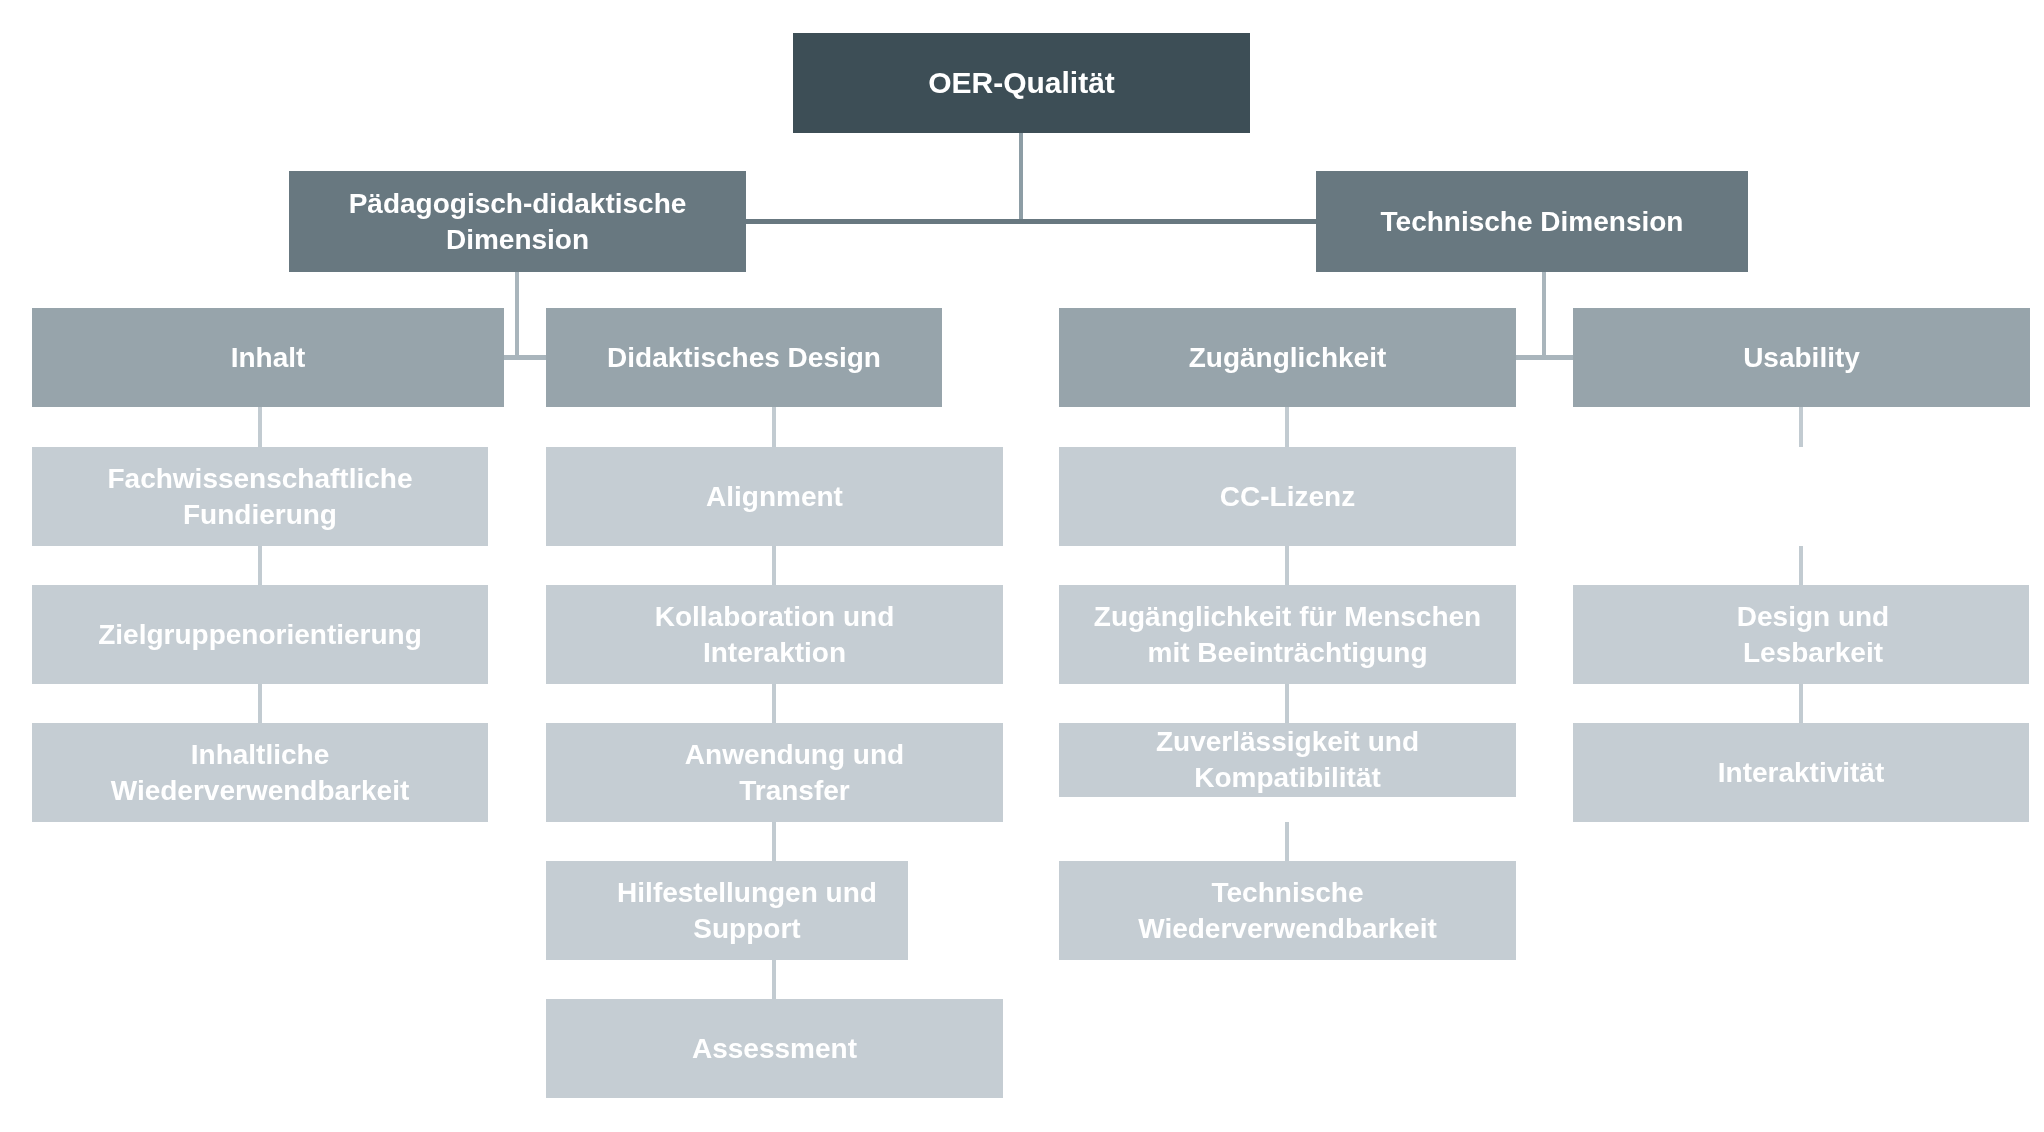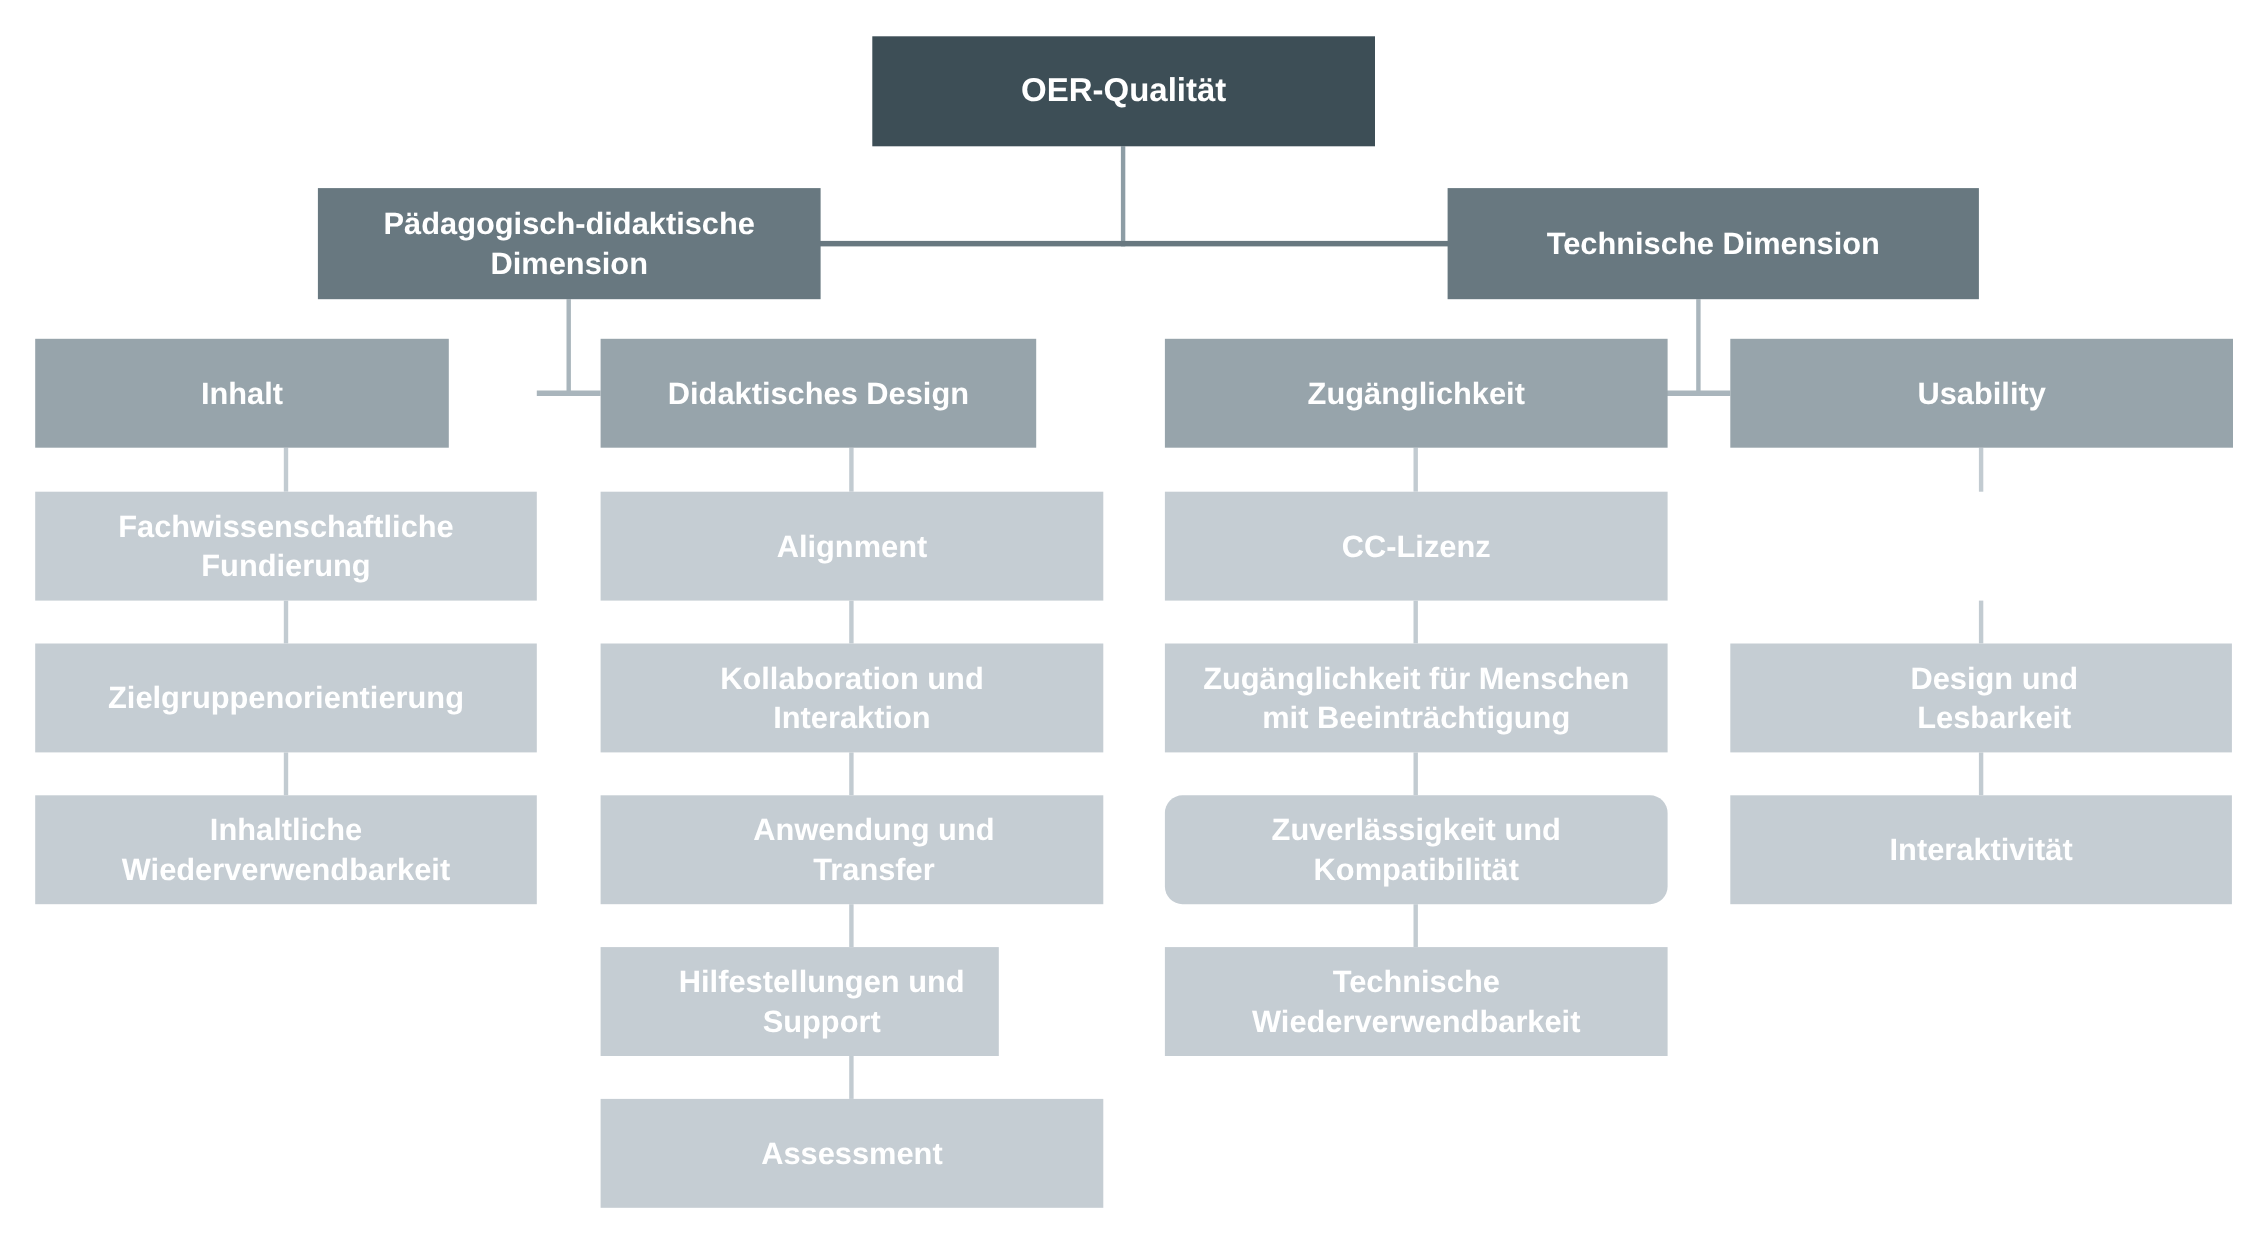--- a/index.html
+++ b/index.html
@@ -68,23 +68,23 @@
   <div class="conn conn-item" style="left:1285px; top:822px; width:4px; height:39px;"></div>
 
   <div class="conn conn-item" style="left:1799px; top:407px; width:4px; height:40px;"></div>
   <div class="conn conn-item" style="left:1799px; top:546px; width:4px; height:39px;"></div>
   <div class="conn conn-item" style="left:1799px; top:684px; width:4px; height:39px;"></div>
 
   <div class="node lvl-root" style="left:793px; top:33px; width:457px; height:100px;">OER-Qualität</div>
 
   <div class="node lvl-dim" style="left:289px; top:171px; width:457px; height:101px;">Pädagogisch-didaktische
 Dimension</div>
-  <div class="node lvl-dim" style="left:1316px; top:171px; width:483px; height:101px;">Technische Dimension</div>
+  <div class="node lvl-dim" style="left:1316px; top:171px; width:432px; height:101px;">Technische Dimension</div>
 
-  <div class="node lvl-cat" style="left:32px; top:308px; width:376px; height:99px;">Inhalt</div>
+  <div class="node lvl-cat" style="left:32px; top:308px; width:472px; height:99px;">Inhalt</div>
   <div class="node lvl-cat" style="left:546px; top:308px; width:396px; height:99px;">Didaktisches Design</div>
   <div class="node lvl-cat" style="left:1059px; top:308px; width:457px; height:99px;">Zugänglichkeit</div>
   <div class="node lvl-cat" style="left:1573px; top:308px; width:457px; height:99px;">Usability</div>
 
   <div class="node lvl-item" style="left:32px; top:447px; width:456px; height:99px;">Fachwissenschaftliche
 Fundierung</div>
   <div class="node lvl-item" style="left:32px; top:585px; width:456px; height:99px;">Zielgruppenorientierung</div>
   <div class="node lvl-item" style="left:32px; top:723px; width:456px; height:99px;">Inhaltliche
 Wiederverwendbarkeit</div>
 
@@ -93,21 +93,21 @@
 Interaktion</div>
   <div class="node lvl-item" style="left:546px; top:723px; width:457px; height:99px;padding-left:48px;">Anwendung und
 Transfer</div>
   <div class="node lvl-item" style="left:546px; top:861px; width:362px; height:99px;padding-left:48px;">Hilfestellungen und
 Support</div>
   <div class="node lvl-item" style="left:546px; top:999px; width:457px; height:99px;">Assessment</div>
 
   <div class="node lvl-item" style="left:1059px; top:447px; width:457px; height:99px;">CC-Lizenz</div>
   <div class="node lvl-item" style="left:1059px; top:585px; width:457px; height:99px;">Zugänglichkeit für Menschen
 mit Beeinträchtigung</div>
-  <div class="node lvl-item" style="left:1059px; top:723px; width:457px; height:99px;border-radius:16px;">Zuverlässigkeit und
+  <div class="node lvl-item" style="left:1059px; top:723px; width:457px; height:74px;">Zuverlässigkeit und
 Kompatibilität</div>
   <div class="node lvl-item" style="left:1059px; top:861px; width:457px; height:99px;">Technische
 Wiederverwendbarkeit</div>
 
   <div class="node lvl-item" style="left:1573px; top:585px; width:456px; height:99px;padding-left:32px;">Design und
 Lesbarkeit</div>
   <div class="node lvl-item" style="left:1573px; top:723px; width:456px; height:99px;">Interaktivität</div>
 
 </div>
 

